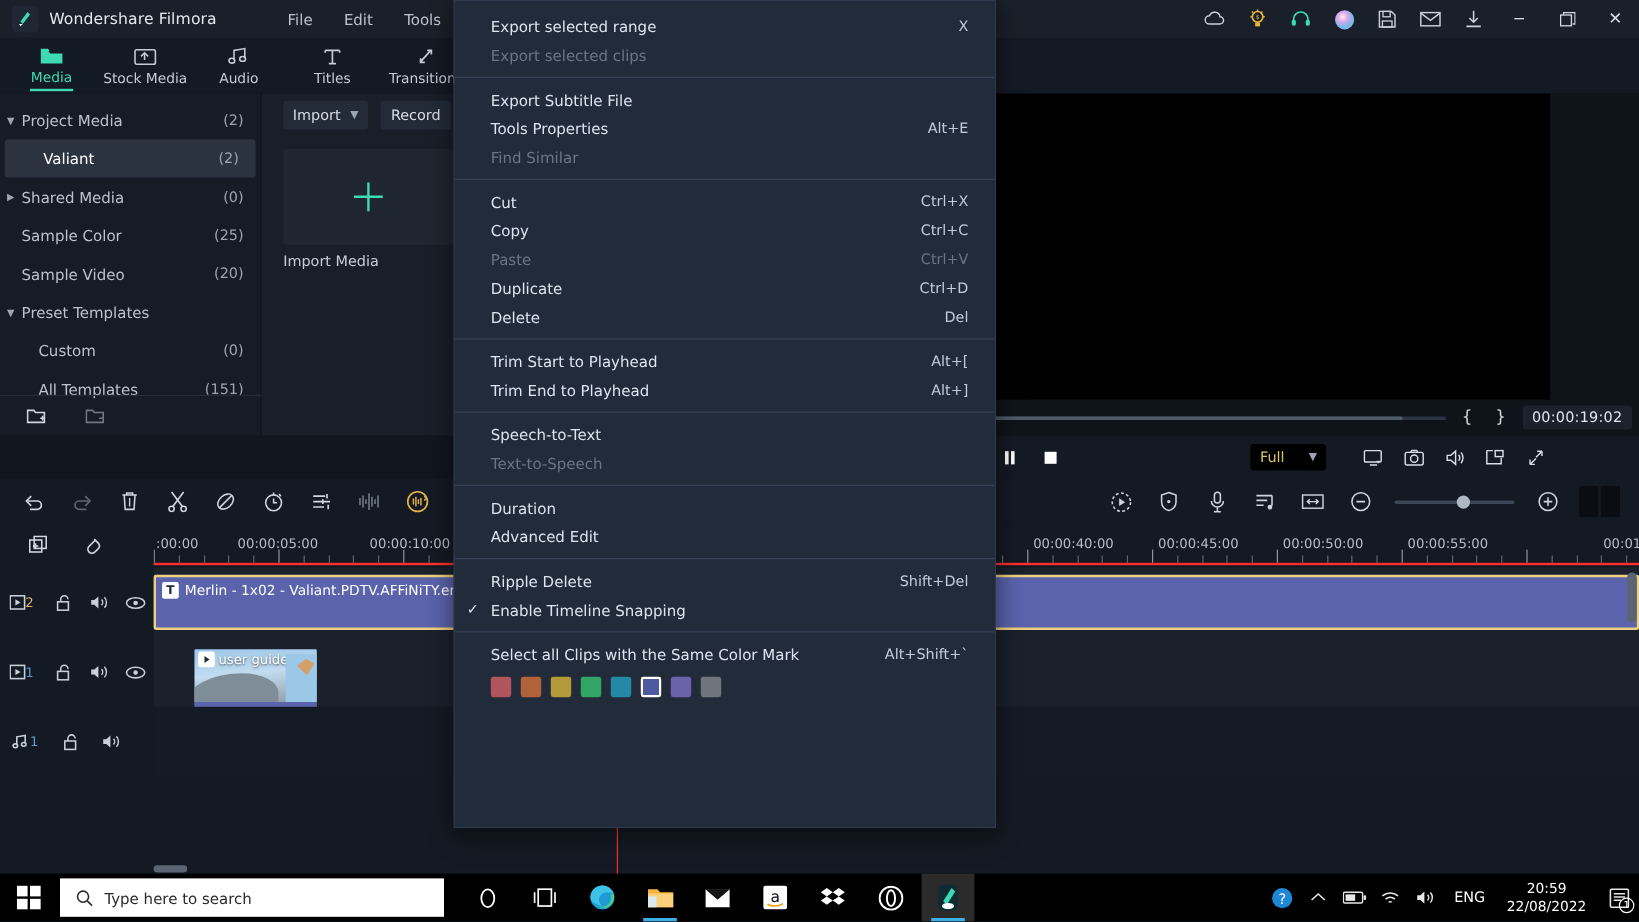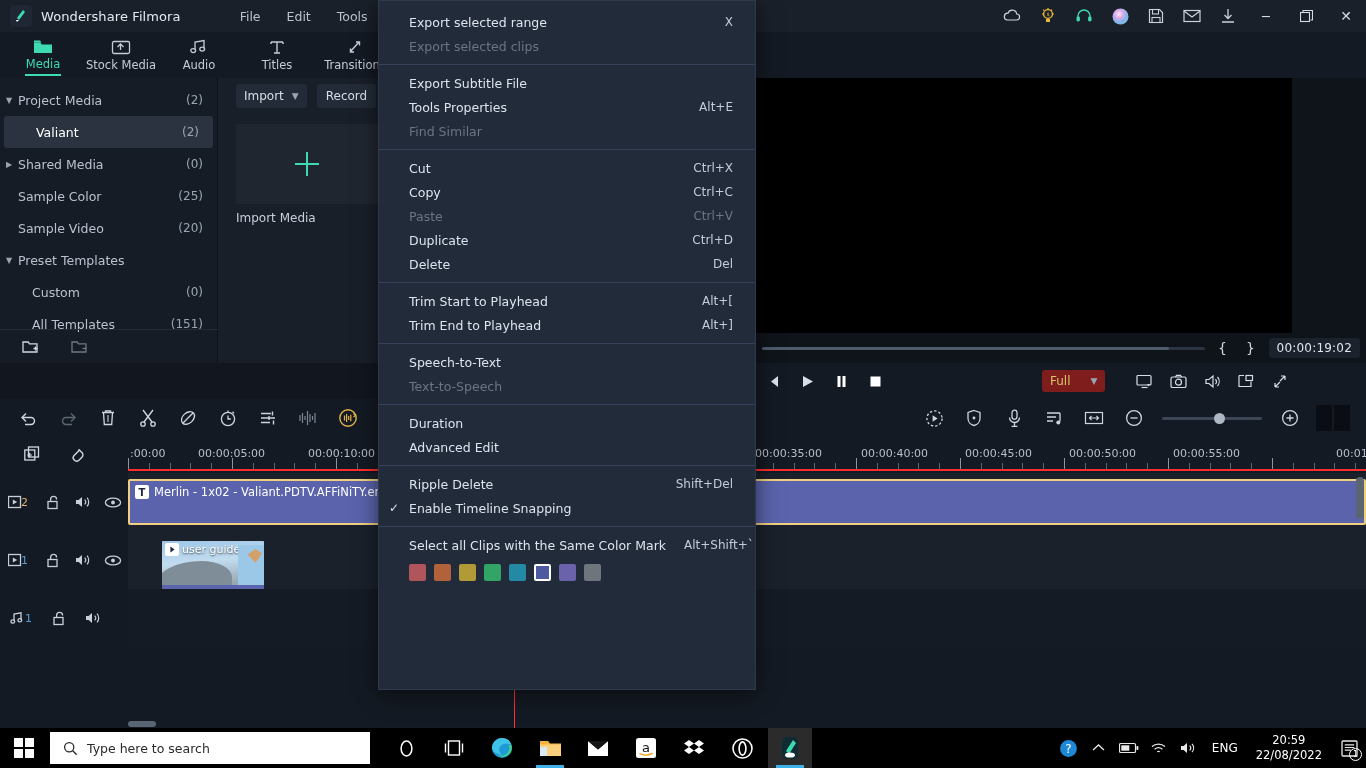--- a/index.html
+++ b/index.html
@@ -128,21 +128,21 @@
     padding: 3px 8px; border-radius: 3px; letter-spacing: .2px;
   }
 
   
   .playbar {
     position: absolute; left: 756px; top: 363px; width: 610px; height: 36px;
     background: #141a23; display: flex; align-items: center;
   }
   .pc { width: 34px; height: 36px; display: flex; align-items: center; justify-content: center; color: #d7dee7; }
   .quality {
-    margin-left: 150px; background: #7f1d1d; border-radius: 3px; height: 22px;
+    margin-left: 150px; background: #000000; border-radius: 3px; height: 22px;
     display: flex; align-items: center; padding: 0 8px; gap: 20px; color: #d7c56a; font-size: 12px;
   }
   .quality .dv { color: #9aa5b3; font-size: 9px; }
 
   
   .tltoolbar {
     position: absolute; left: 0; top: 399px; width: 1366px; height: 38px; background: #141a23;
     display: flex; align-items: center;
   }
   .tlt-icon { width: 40px; height: 38px; display: flex; align-items: center; justify-content: center; color: #cdd5de; }
@@ -205,21 +205,21 @@
   }
   .tl-scroll-v {
     position: absolute; right: 2px; top: 40px; width: 8px; height: 42px; background: #5a6573; border-radius: 4px;
   }
   .tl-scroll-h {
     position: absolute; left: 128px; bottom: 4px; width: 28px; height: 6px; background: #5a6573; border-radius: 3px;
   }
 
   
   .ctxmenu {
-    position: absolute; left: 378px; top: 0; width: 378px; height: 690px;
+    position: absolute; left: 378px; top: 0; width: 452px; height: 690px;
     background: #222b3a; border: 1px solid #2e3a4c;
     box-shadow: 0 4px 20px rgba(0,0,0,.55); z-index: 50;
   }
   .ctx-item {
     height: 24px; display: flex; align-items: center; padding: 0 22px 0 30px;
     color: #dde4ee; font-size: 12.5px; position: relative; cursor: default;
   }
   .ctx-item.disabled { color: #6a7585; }
   .ctx-item .lbl { flex: 1 1 auto; white-space: nowrap; }
   .ctx-item .sc { color: #c3ccd9; font-size: 12px; margin-left: 18px; }

